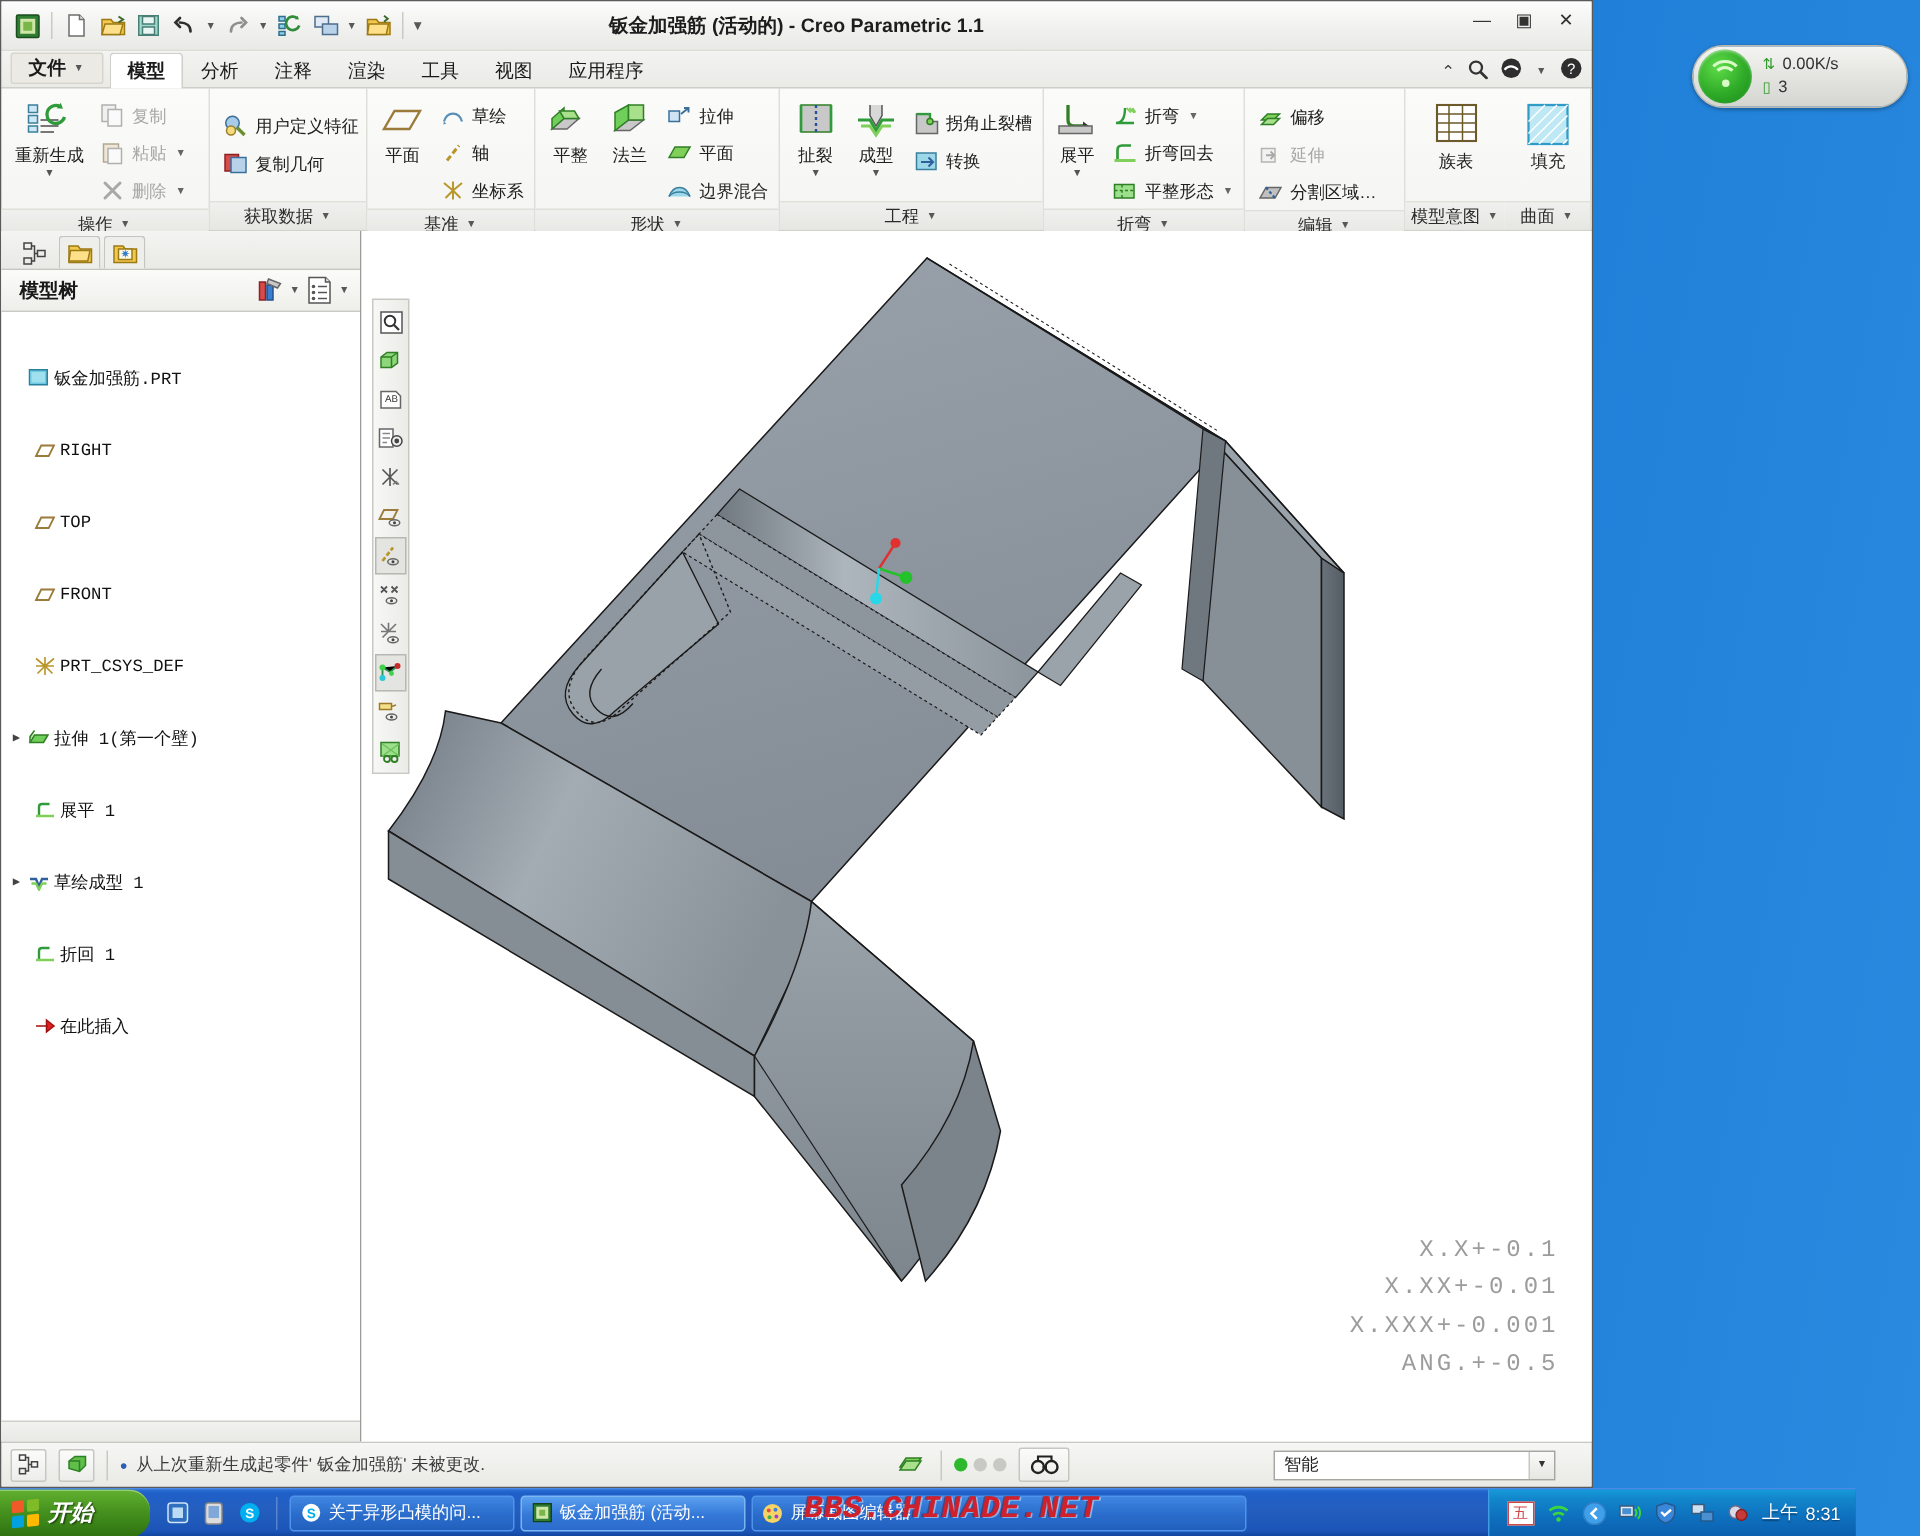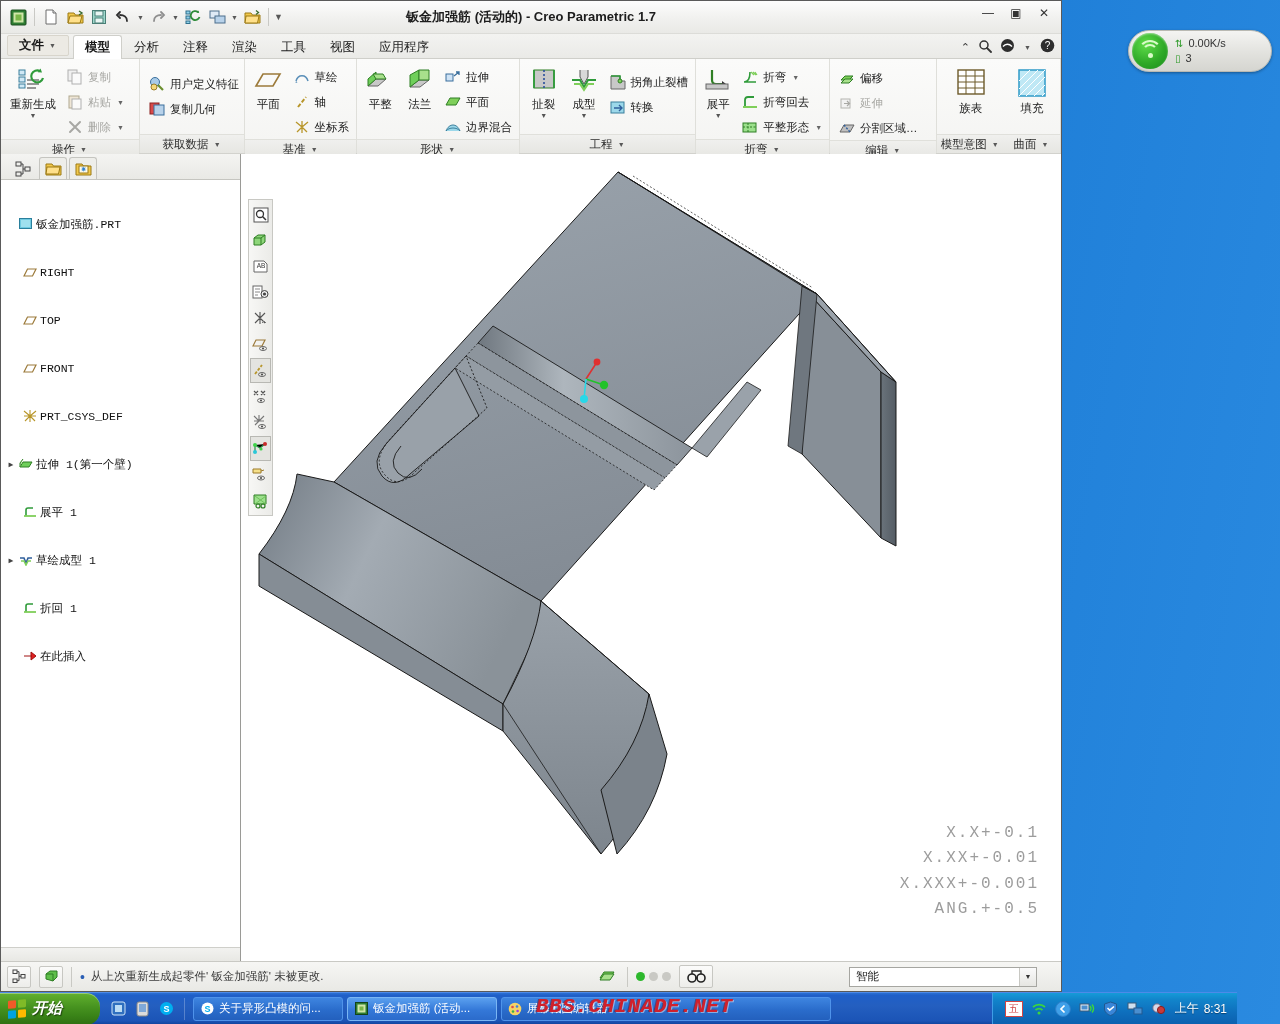--- a/index.html
+++ b/index.html
@@ -329,21 +329,21 @@
       <div class="btn">
         <svg width="17" height="16" viewBox="0 0 17 16">
             <path d="M1 4h6l1.5 2H16v8H1z" fill="#f2c94c" stroke="#9c7a14"></path>
             <path d="M2 7h13l-1.5 7H1z" fill="#ffe08a" stroke="#9c7a14"></path>
             <path d="M12 1.5l2.5 2-2.5 2" fill="none" stroke="#3a6b2d" stroke-width="1.3"></path>
           </svg>
       </div>
       <div class="sep"></div>
       <div class="caret" style="font-size:9px">▼</div>
     </div>
-    <div id="wintitle">钣金加强筋 (活动的) - Creo Parametric 1.7</div>
+    <div id="wintitle">钣金加强筋 (活动的) - Creo Parametric 1.1</div>
     <div id="winbtns">
       <div class="wb">—</div>
       <div class="wb">▣</div>
       <div class="wb">✕</div>
     </div>
   </div>
 
   <div id="tabstrip">
     <div class="tab filetab">
       <span>文件</span>
@@ -776,20 +776,42 @@
               <path d="M2 6h13l-1.5 7H1z" fill="#ffe08a" stroke="#9c7a14"></path>
             </svg>
         </div>
         <div class="nt">
           <svg width="17" height="15" viewBox="0 0 17 15">
               <path d="M1 3h6l1.5 2H16v9H1z" fill="#f2c94c" stroke="#9c7a14"></path>
               <rect x="4" y="5" width="9" height="7" fill="#fffbe8" stroke="#9c7a14"></rect>
               <text x="8.5" y="11" font-size="8" fill="#2f7fcf" text-anchor="middle" font-family="Liberation Sans">✷</text>
             </svg>
         </div>
+      </div>
+      <div id="navhdr">
+        <span class="ttl">模型树</span>
+        <span class="hi">
+          <svg width="20" height="19" viewBox="0 0 20 19">
+              <rect x="3" y="4" width="4" height="12" fill="#d94a4a" stroke="#8c2222"></rect>
+              <rect x="8" y="6" width="4" height="10" fill="#3a7fcf" stroke="#24508c"></rect>
+              <path d="M9 2l8 3-2 3-7-3z" fill="#c8c8c8" stroke="#666"></path>
+            </svg>
+        </span>
+        <span class="caret">▼</span>
+        <span class="hi">
+          <svg width="18" height="19" viewBox="0 0 18 19">
+              <path d="M2 1h11l3 3v14H2z" fill="#fff" stroke="#555"></path>
+              <path d="M13 1v3h3" fill="#eee" stroke="#555"></path>
+              <circle cx="5" cy="7" r="1.2" fill="#555"></circle>
+              <circle cx="5" cy="11" r="1.2" fill="#555"></circle>
+              <circle cx="5" cy="15" r="1.2" fill="#555"></circle>
+              <path d="M8 7h6M8 11h6M8 15h6" stroke="#555"></path>
+            </svg>
+        </span>
+        <span class="caret">▼</span>
       </div>
       <div id="tree">
         <div class="trow">
           <span class="exp"></span>
           <span class="ti">
               <svg width="13" height="12" viewBox="0 0 13 12">
                 <rect x="0.5" y="0.5" width="12" height="10" fill="#6ec9e0" stroke="#2a7f9c"></rect>
                 <rect x="2" y="2" width="9" height="7" fill="#9fe0ee"></rect>
               </svg>
             </span>

